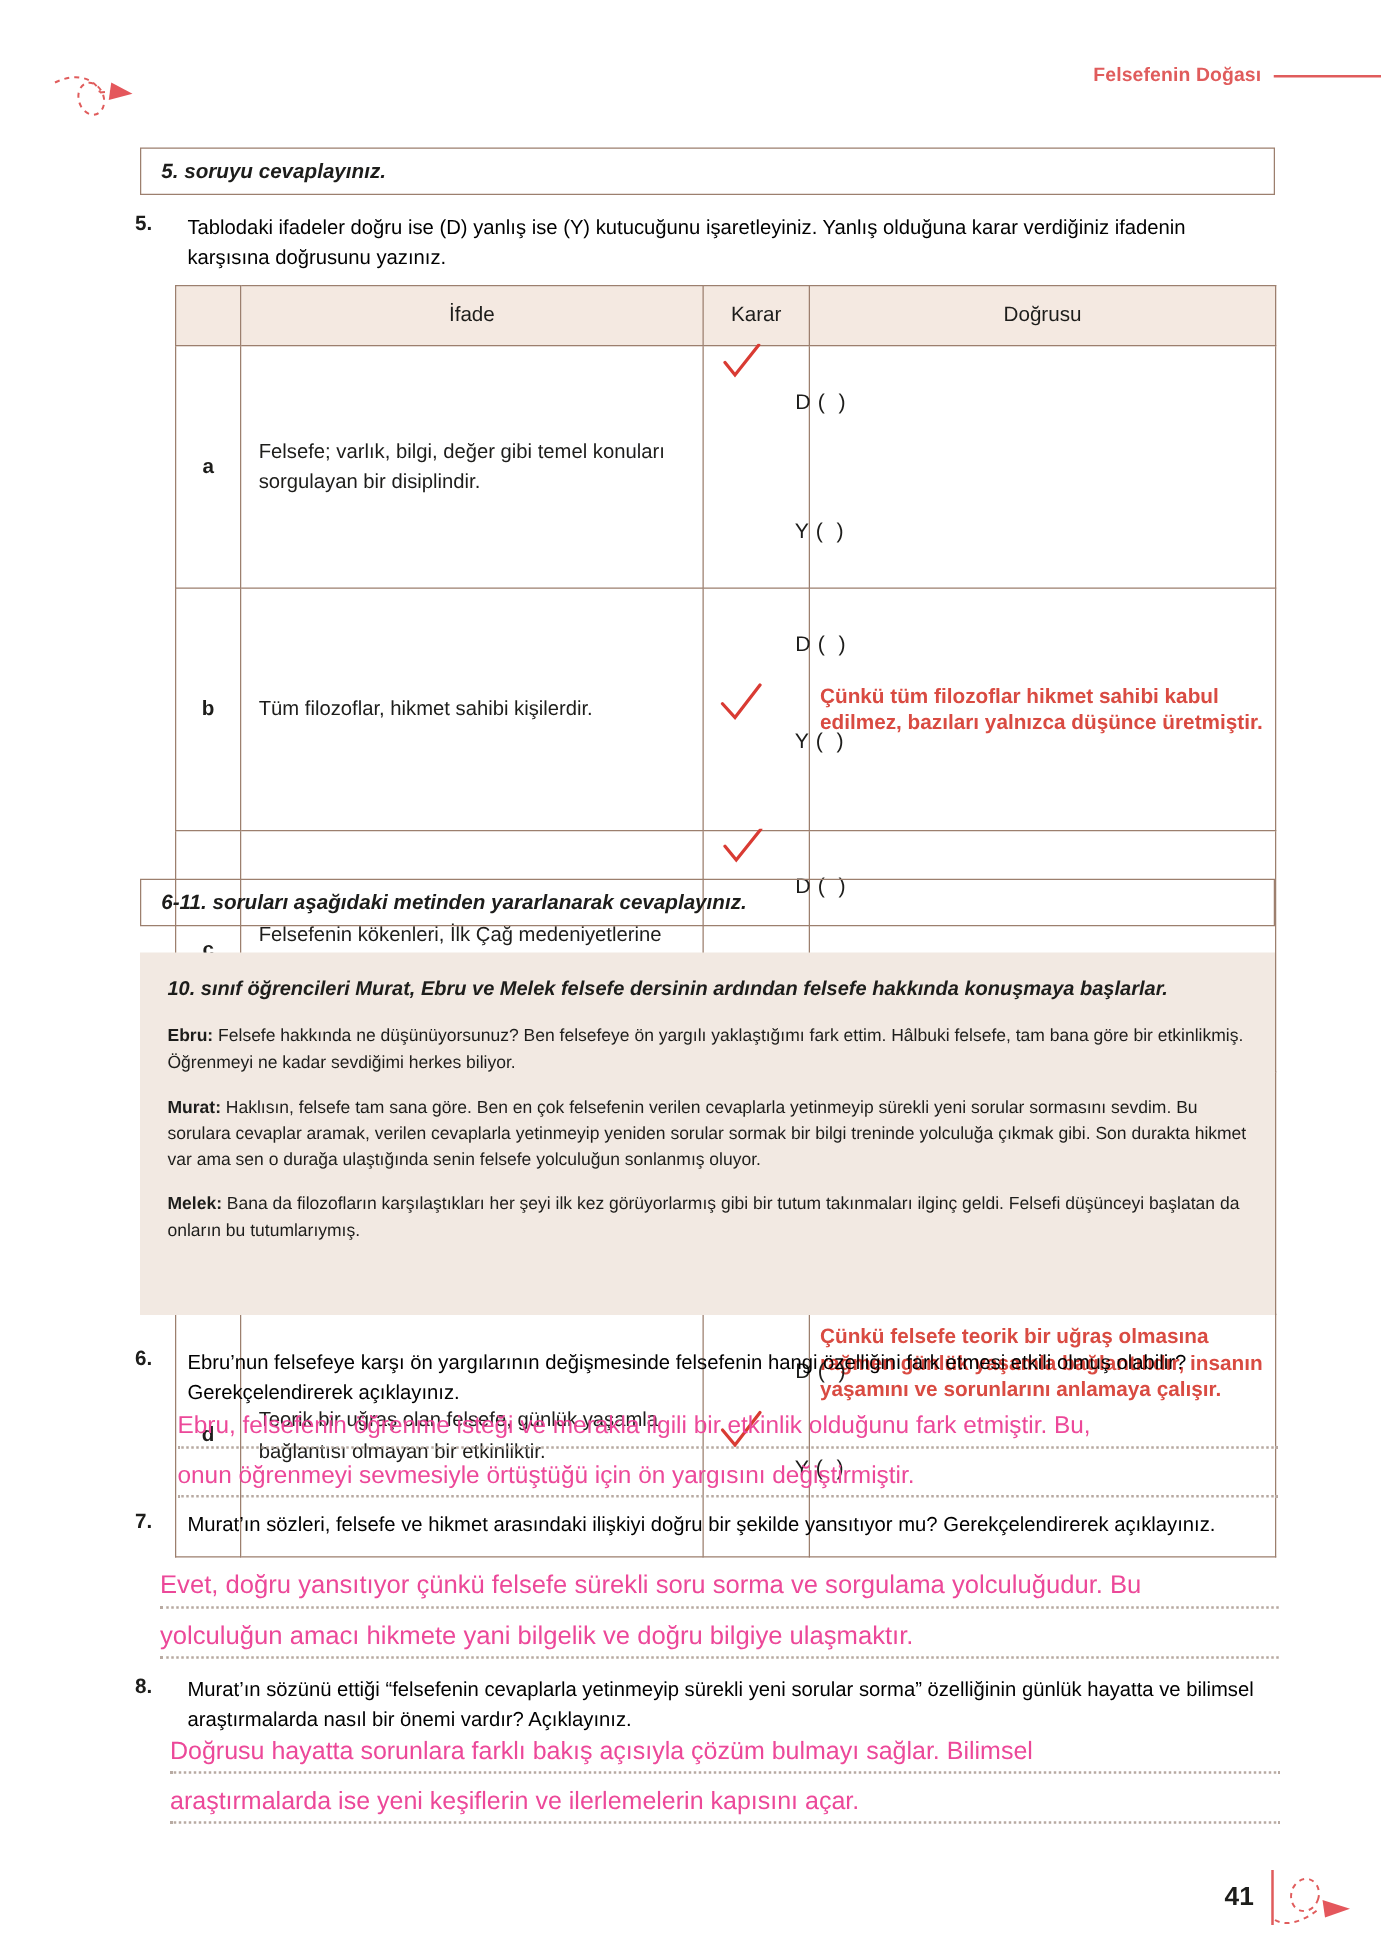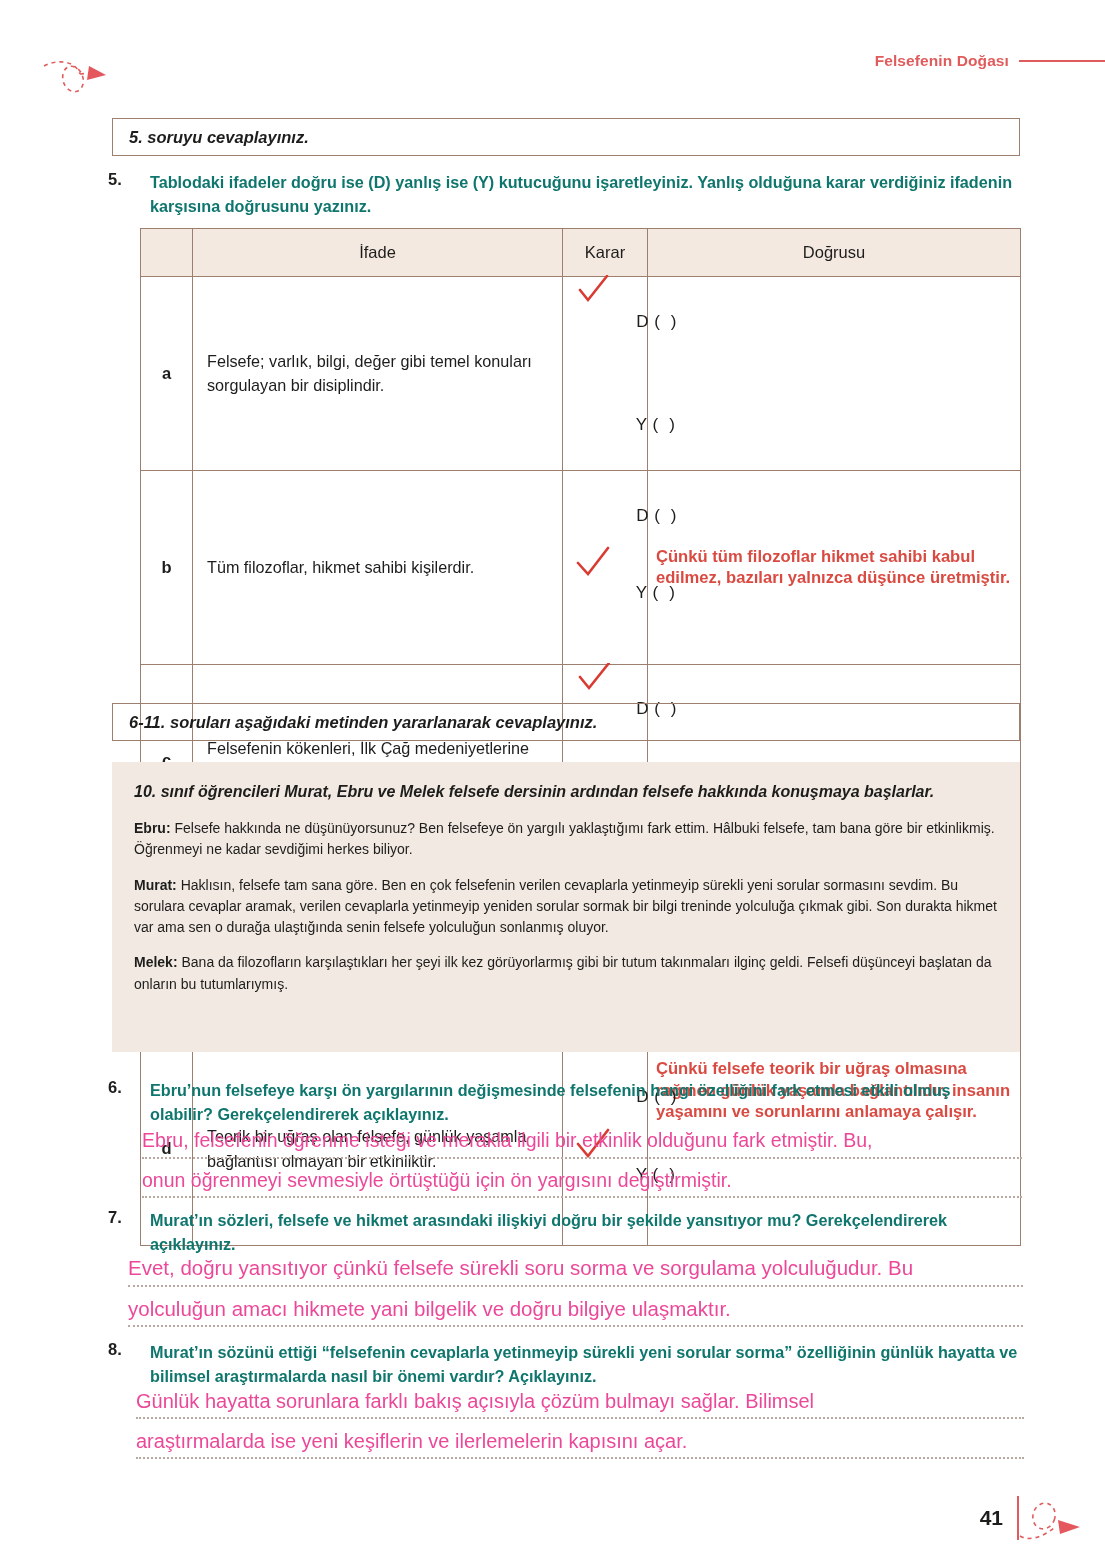--- a/index.html
+++ b/index.html
@@ -82,22 +82,21 @@
     width: 42px;
     flex: 0 0 42px;
     font-size: 16.5px;
     font-weight: 700;
     padding-left: 0;
     text-align: left;
   }
   .q-body {
     font-size: 16.2px;
     line-height: 1.50;
-    color: #0f766e;
-    font-weight: bold;
+    color: #000000;
   }
   #q5 { left: 108px; top: 170px; width: 920px; }
   #q5 .q-body { width: 866px; }
   #q6 { left: 108px; top: 1078px; width: 920px; }
   #q6 .q-body { width: 866px; }
   #q7 { left: 108px; top: 1208px; width: 920px; }
   #q7 .q-body { width: 866px; }
   #q8 { left: 108px; top: 1340px; width: 920px; }
   #q8 .q-body { width: 878px; }
 
@@ -408,21 +407,21 @@
   <div class="ansblock" id="ans7">
     <div class="ansline">Evet, doğru yansıtıyor çünkü felsefe sürekli soru sorma ve sorgulama yolculuğudur. Bu</div>
     <div class="ansline">yolculuğun amacı hikmete yani bilgelik ve doğru bilgiye ulaşmaktır.</div>
   </div>
 
   <div class="q" id="q8">
     <span class="q-num">8.</span>
     <span class="q-body">Murat’ın sözünü ettiği “felsefenin cevaplarla yetinmeyip sürekli yeni sorular sorma” özelliğinin günlük hayatta ve bilimsel araştırmalarda nasıl bir önemi vardır? Açıklayınız.</span>
   </div>
   <div class="ansblock" id="ans8">
-    <div class="ansline">Günlük hayatta sorunlara farklı bakış açısıyla çözüm bulmayı sağlar. Bilimsel</div>
+    <div class="ansline">Doğrusu hayatta sorunlara farklı bakış açısıyla çözüm bulmayı sağlar. Bilimsel</div>
     <div class="ansline">araştırmalarda ise yeni keşiflerin ve ilerlemelerin kapısını açar.</div>
   </div>
 
   <div class="footer">
     <span class="page-no">41</span>
     <span class="footer-bar"></span>
   </div>
   <svg class="deco-bottom" viewBox="0 0 74 44">
     <ellipse cx="26" cy="16" rx="11" ry="13" fill="none" stroke="#e05c5c" stroke-width="1.6" stroke-dasharray="4 4" transform="rotate(16 26 16)"></ellipse>
     <path d="M2 36 C12 42, 26 36, 36 28" fill="none" stroke="#e05c5c" stroke-width="1.6" stroke-dasharray="4 4"></path>

